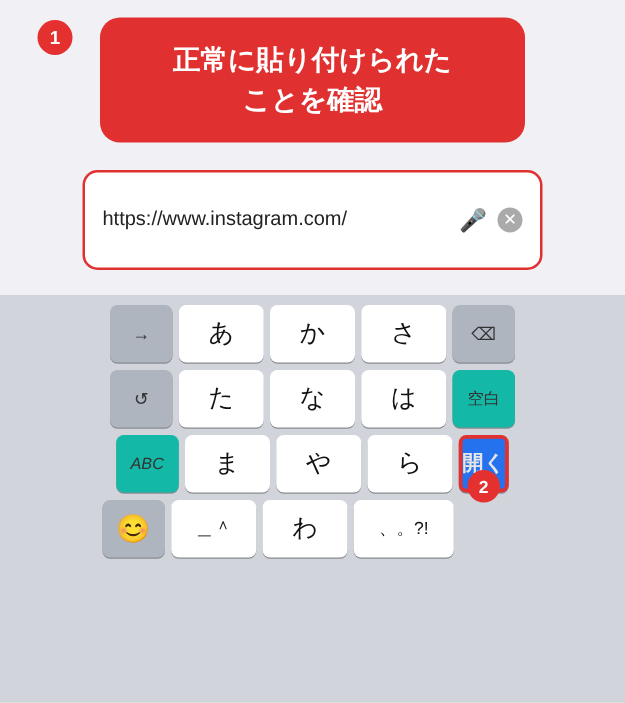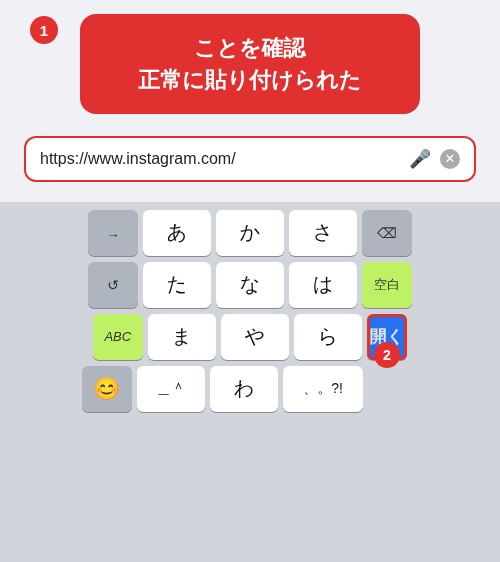--- a/index.html
+++ b/index.html
@@ -43,26 +43,26 @@
       text-align: center;
       color: white;
       font-size: 22px;
       font-weight: bold;
       line-height: 1.45;
       position: relative;
     }
 
     
     .url-bar-container {
-      width: 452px;
+      width: 368px;
       margin: 22px auto 0 auto;
       background: white;
       border: 2.5px solid #e03030;
       border-radius: 12px;
-      padding: 10px 14px;
+      padding: 27px 14px;
       display: flex;
       align-items: center;
       gap: 8px;
     }
 
     .url-text {
       flex: 1;
       font-size: 16px;
       color: #222;
       white-space: nowrap;
@@ -120,21 +120,21 @@
     }
 
     .key.small-key {
       background: #aeb5be;
       color: #333;
       font-size: 14px;
       flex: 0 0 50px;
     }
 
     .key.action-key {
-      background: #bef264;
+      background: #14b8a6;
       color: #333;
       font-size: 14px;
     }
 
     .key.blue-key {
       background: #2572ef;
       color: #e5e5e5;
       font-size: 17px;
       font-weight: bold;
       flex: 0 0 80px;
@@ -174,22 +174,22 @@
     .blue-key-wrapper {
       position: relative;
     }
   </style>
 </head>
 <body>
 
 <div class="step-bubble">1</div>
 
 <div class="callout-box">
+  <div>正常に貼り付けられた</div>
   <div>ことを確認</div>
-  <div>正常に貼り付けられた</div>
 </div>
 
 <div class="url-bar-container">
   <span class="url-text">https://www.instagram.com/</span>
   <span class="mic-icon">🎤</span>
   <div class="clear-icon">✕</div>
 </div>
 
 <div class="keyboard">
 

